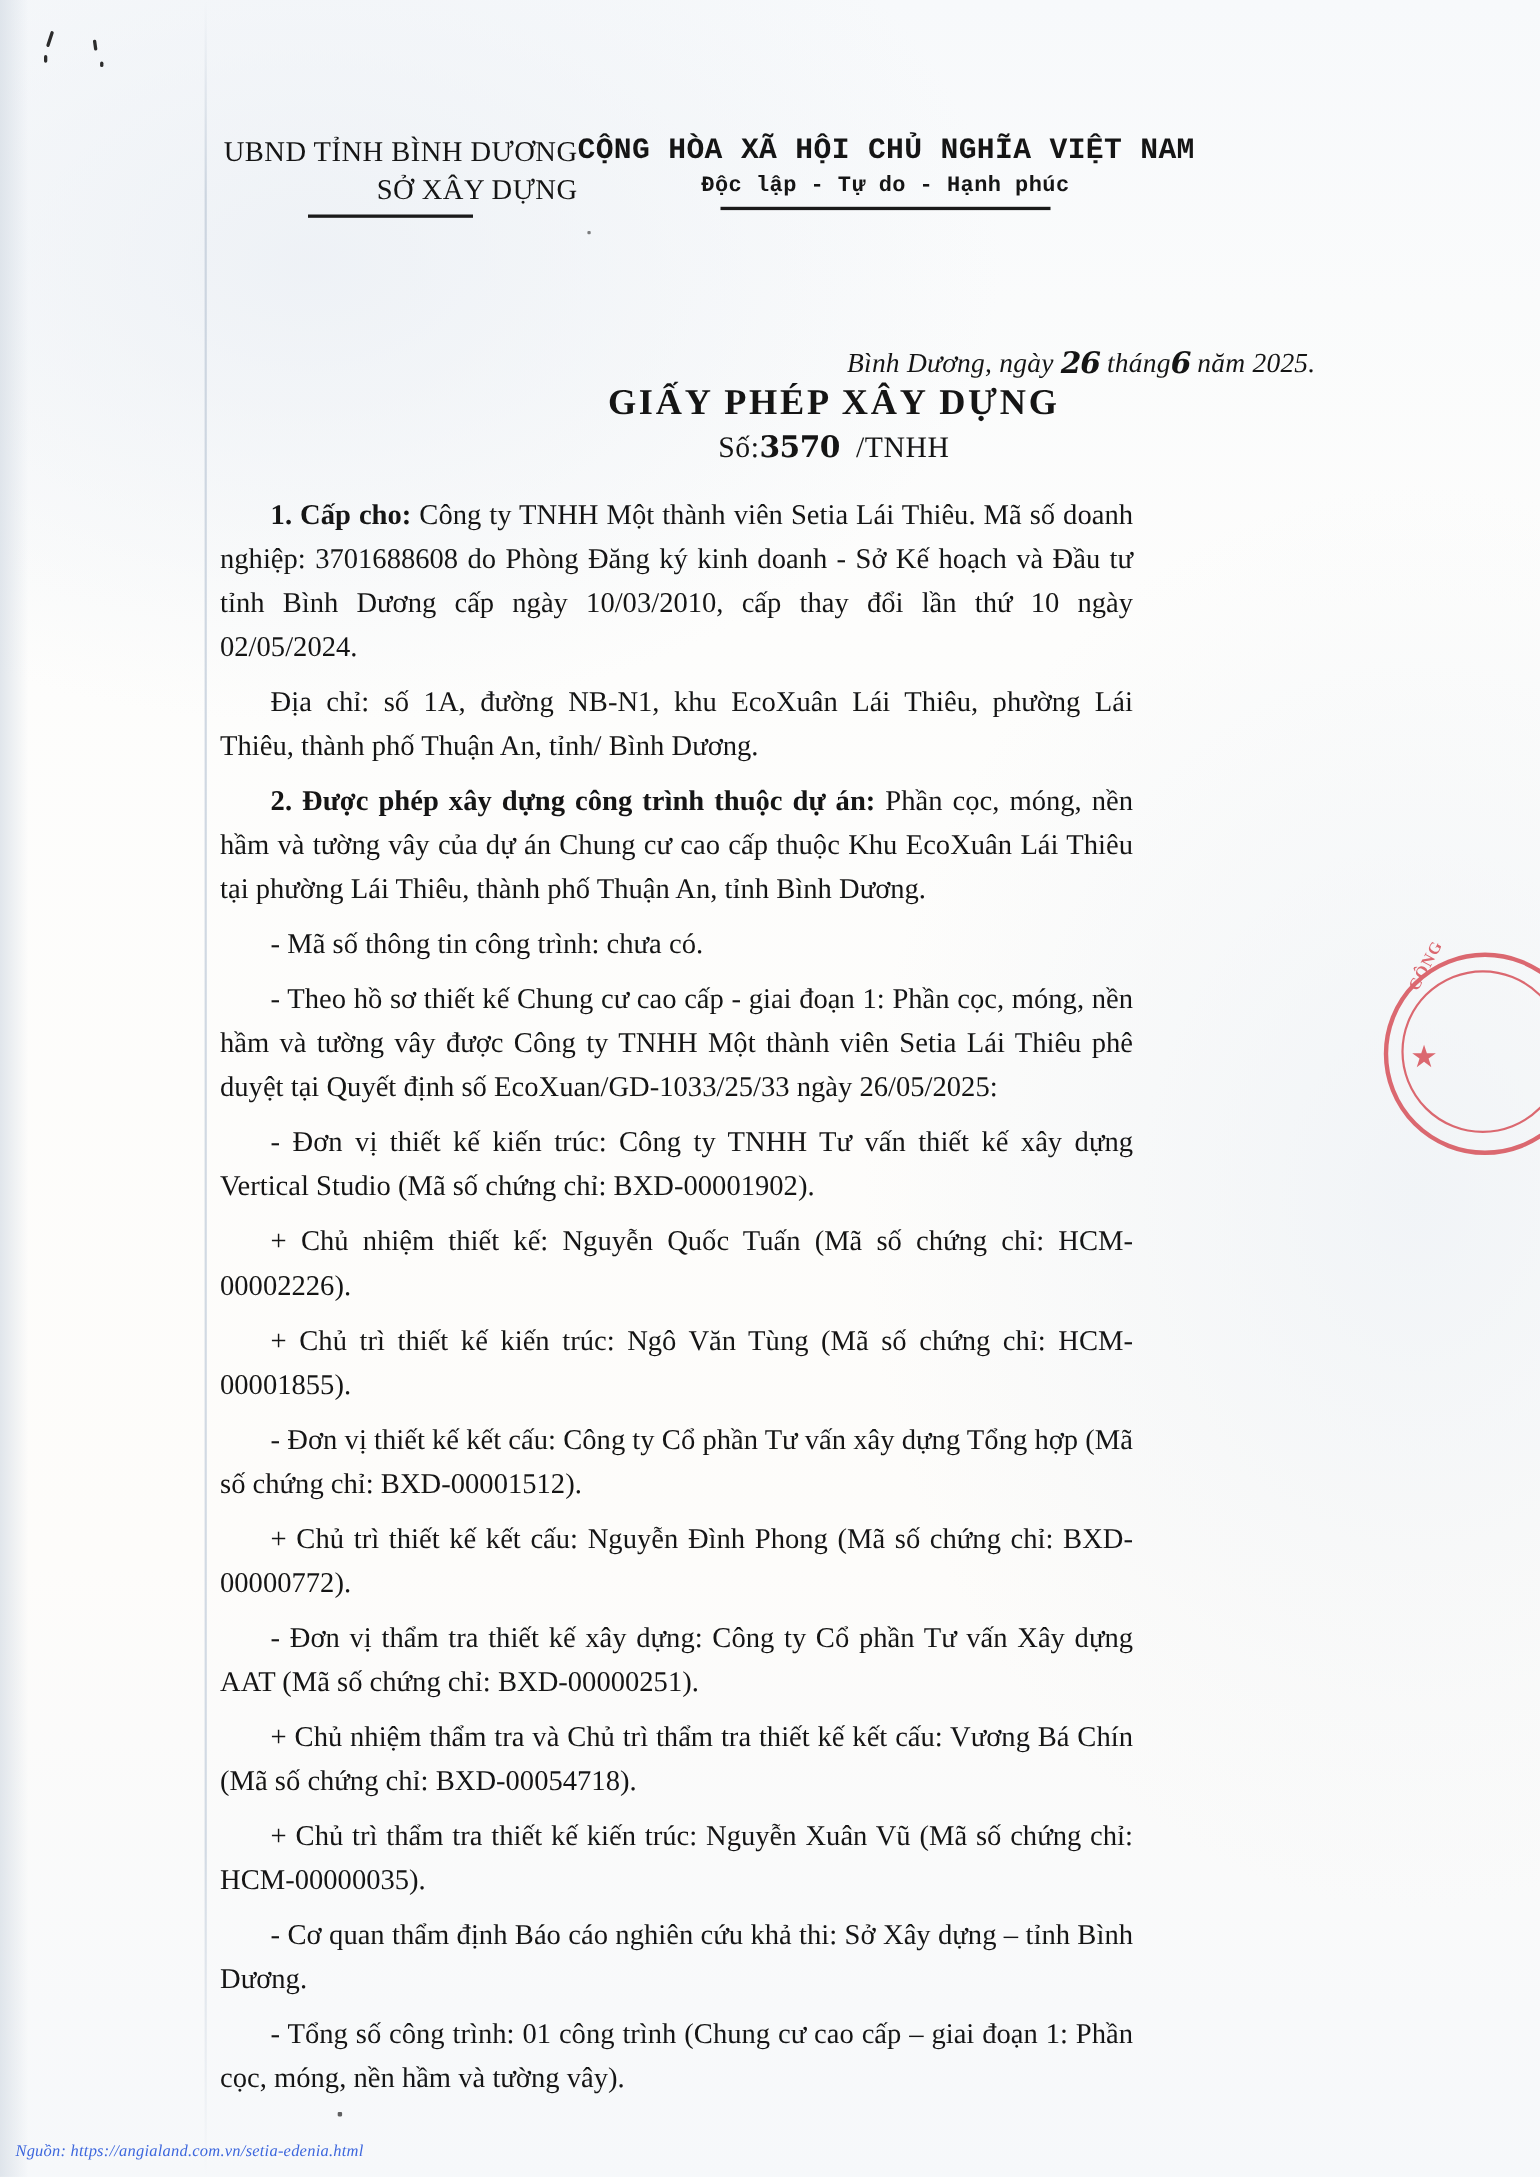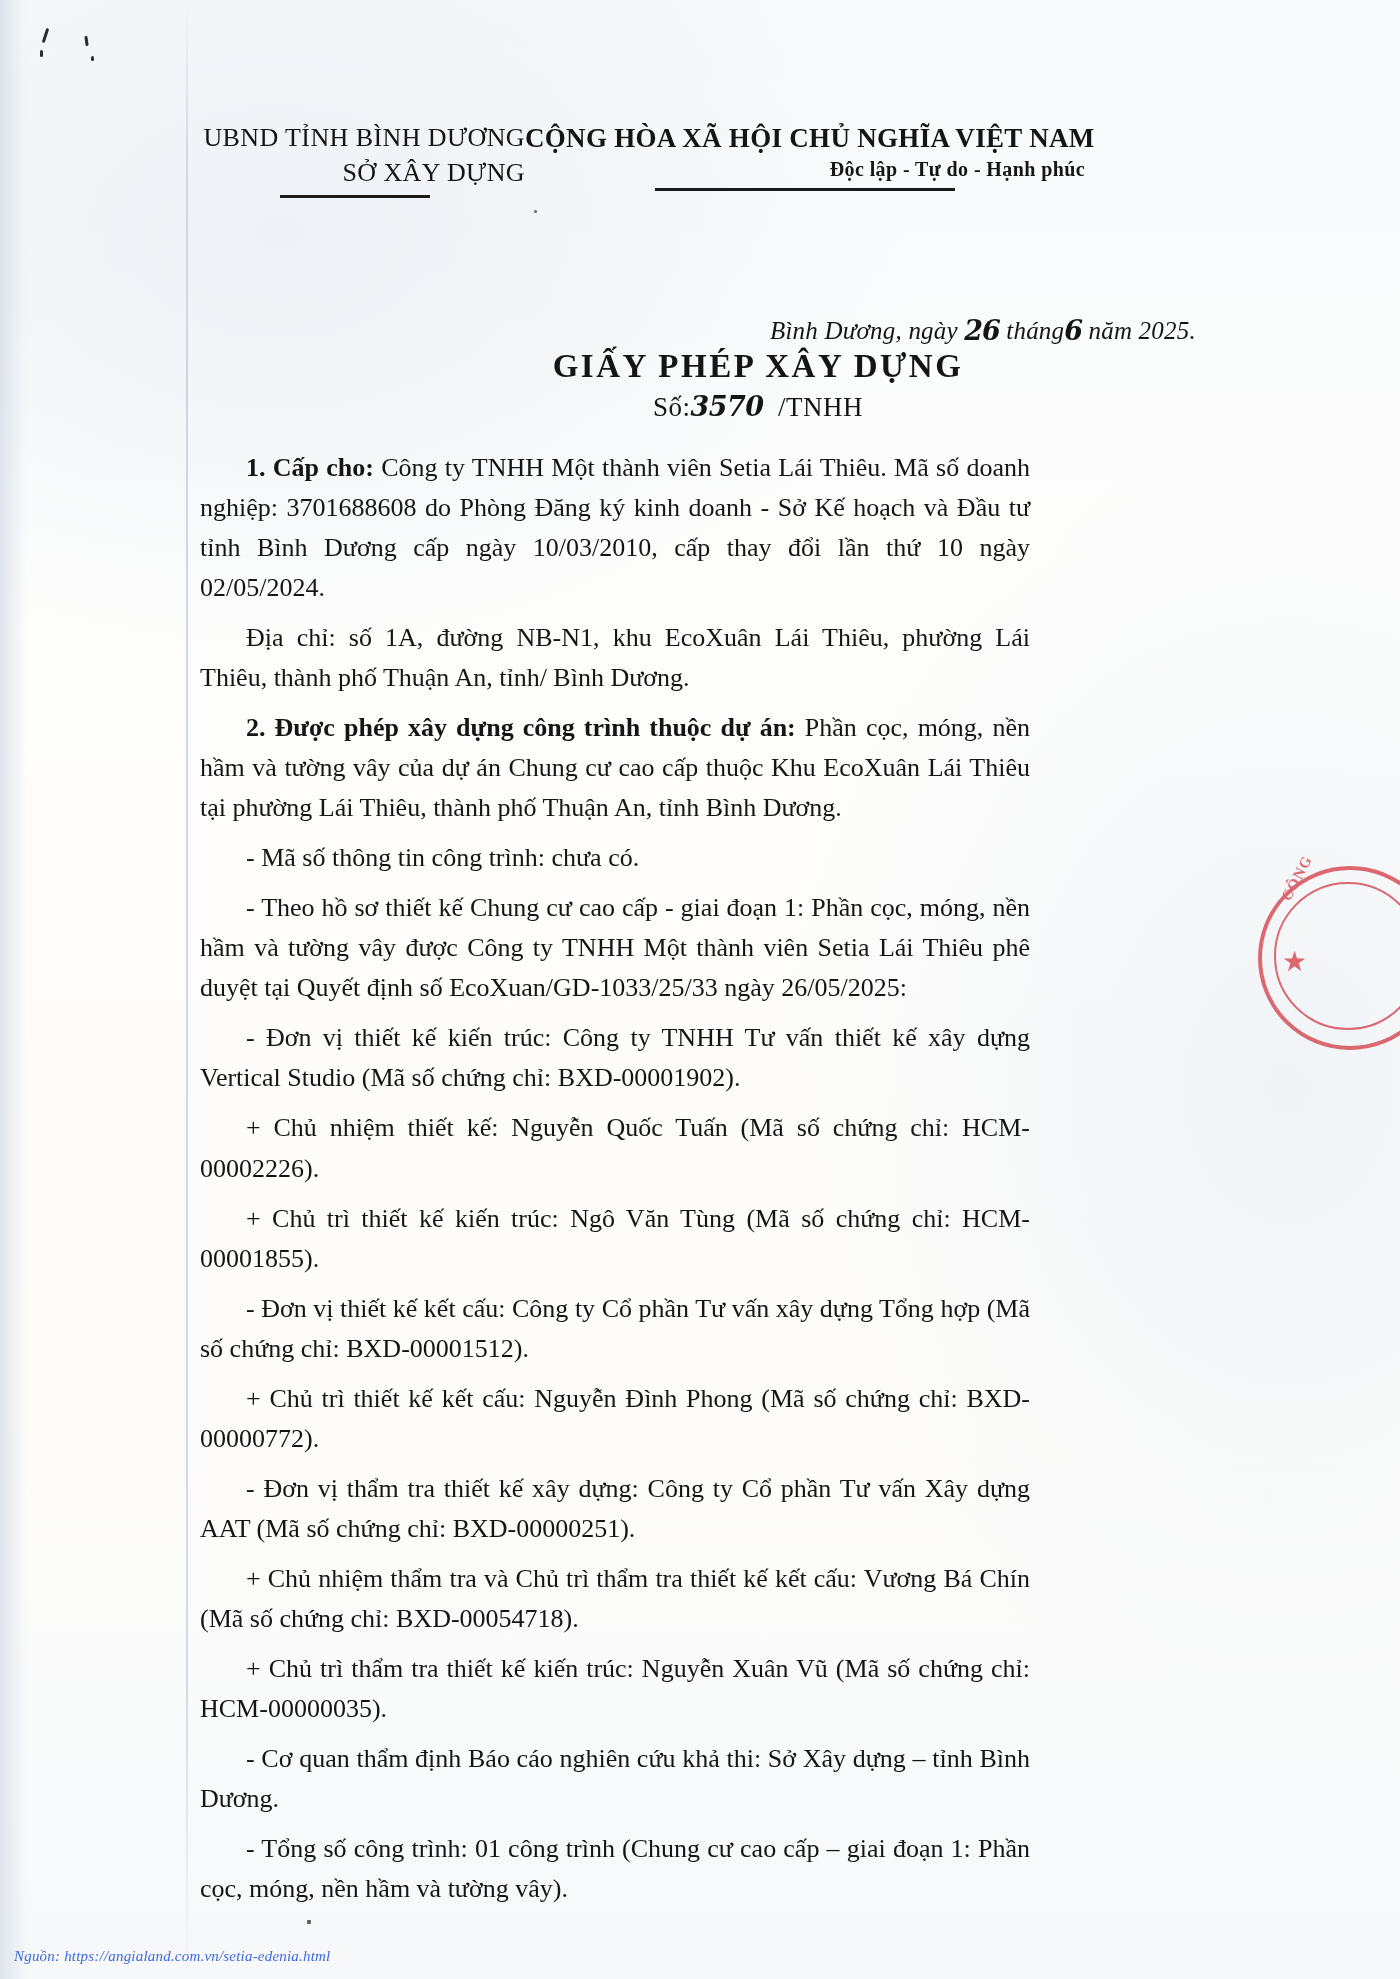--- a/index.html
+++ b/index.html
@@ -65,21 +65,22 @@
     display: flex;
     justify-content: flex-start;
     padding-left: 185px;
   }
   #header-left {
     width: 340px;
     text-align: right;
   }
   #header-right {
     width: 560px;
-    text-align: right;
+    text-align: center;
+    font-family: Liberation Mono, monospace;
   }
   .hdr-line1 {
     font-size: 26px;
     letter-spacing: 0.4px;
     line-height: 1.35;
     white-space: nowrap;
   }
   .hdr-line2 {
     font-size: 26px;
     line-height: 1.35;
@@ -136,21 +137,20 @@
     font-weight: bold;
     letter-spacing: 2.5px;
   }
   #doc-number-line {
     margin-top: 6px;
     font-size: 27px;
     letter-spacing: 0.5px;
   }
   #doc-number-value {
     font-family: "DejaVu Serif", serif;
-    font-style: italic;
     font-weight: bold;
     font-size: 27px;
     letter-spacing: -0.5px;
   }
 
   
   #body {
     position: absolute;
     left: 200px;
     top: 448px;

